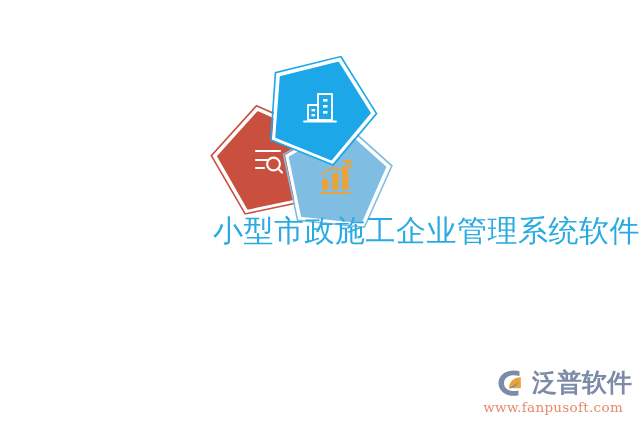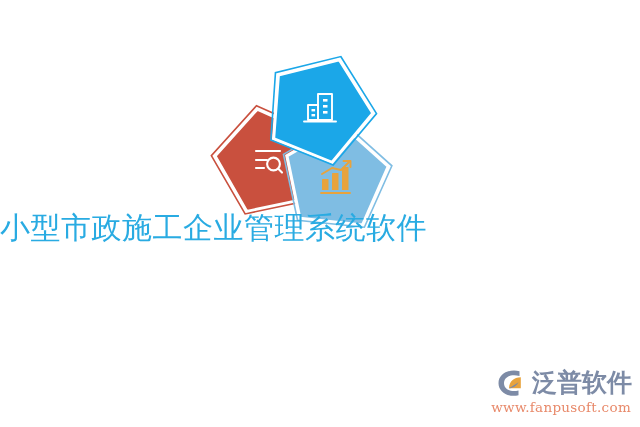--- a/index.html
+++ b/index.html
@@ -87,23 +87,23 @@
     align-items: center;
     justify-content: center;
   }
 
   
   #headline {
     position: absolute;
     left: 0;
     top: 208px;
     width: 640px;
-    text-align: left;
+    text-align: right;
     color: #29abe2;
-    font-family: Liberation Mono, monospace;
+    font-family: Liberation Sans, sans-serif;
     font-size: 30px;
     line-height: 45px;
     letter-spacing: 0.5px;
     font-weight: 400;
     white-space: nowrap;
   }
   #headline .hl-line { display: block; }
 
   
   #logo {
@@ -128,21 +128,21 @@
     color: #7d8ba6;
     letter-spacing: 0px;
     line-height: 28px;
   }
   #logo-url {
     font-family: "DejaVu Serif", "Liberation Serif", serif;
     font-size: 13.5px;
     color: #e8896a;
     letter-spacing: 0.3px;
     margin-top: 1px;
-    margin-right: 1px;
+    margin-right: 9px;
   }
 </style>
 </head>
 <body>
 
 <div id="stage">
 
   <div id="pentagon-cluster">
 
     <div class="pentagon" id="pentagon-search">

